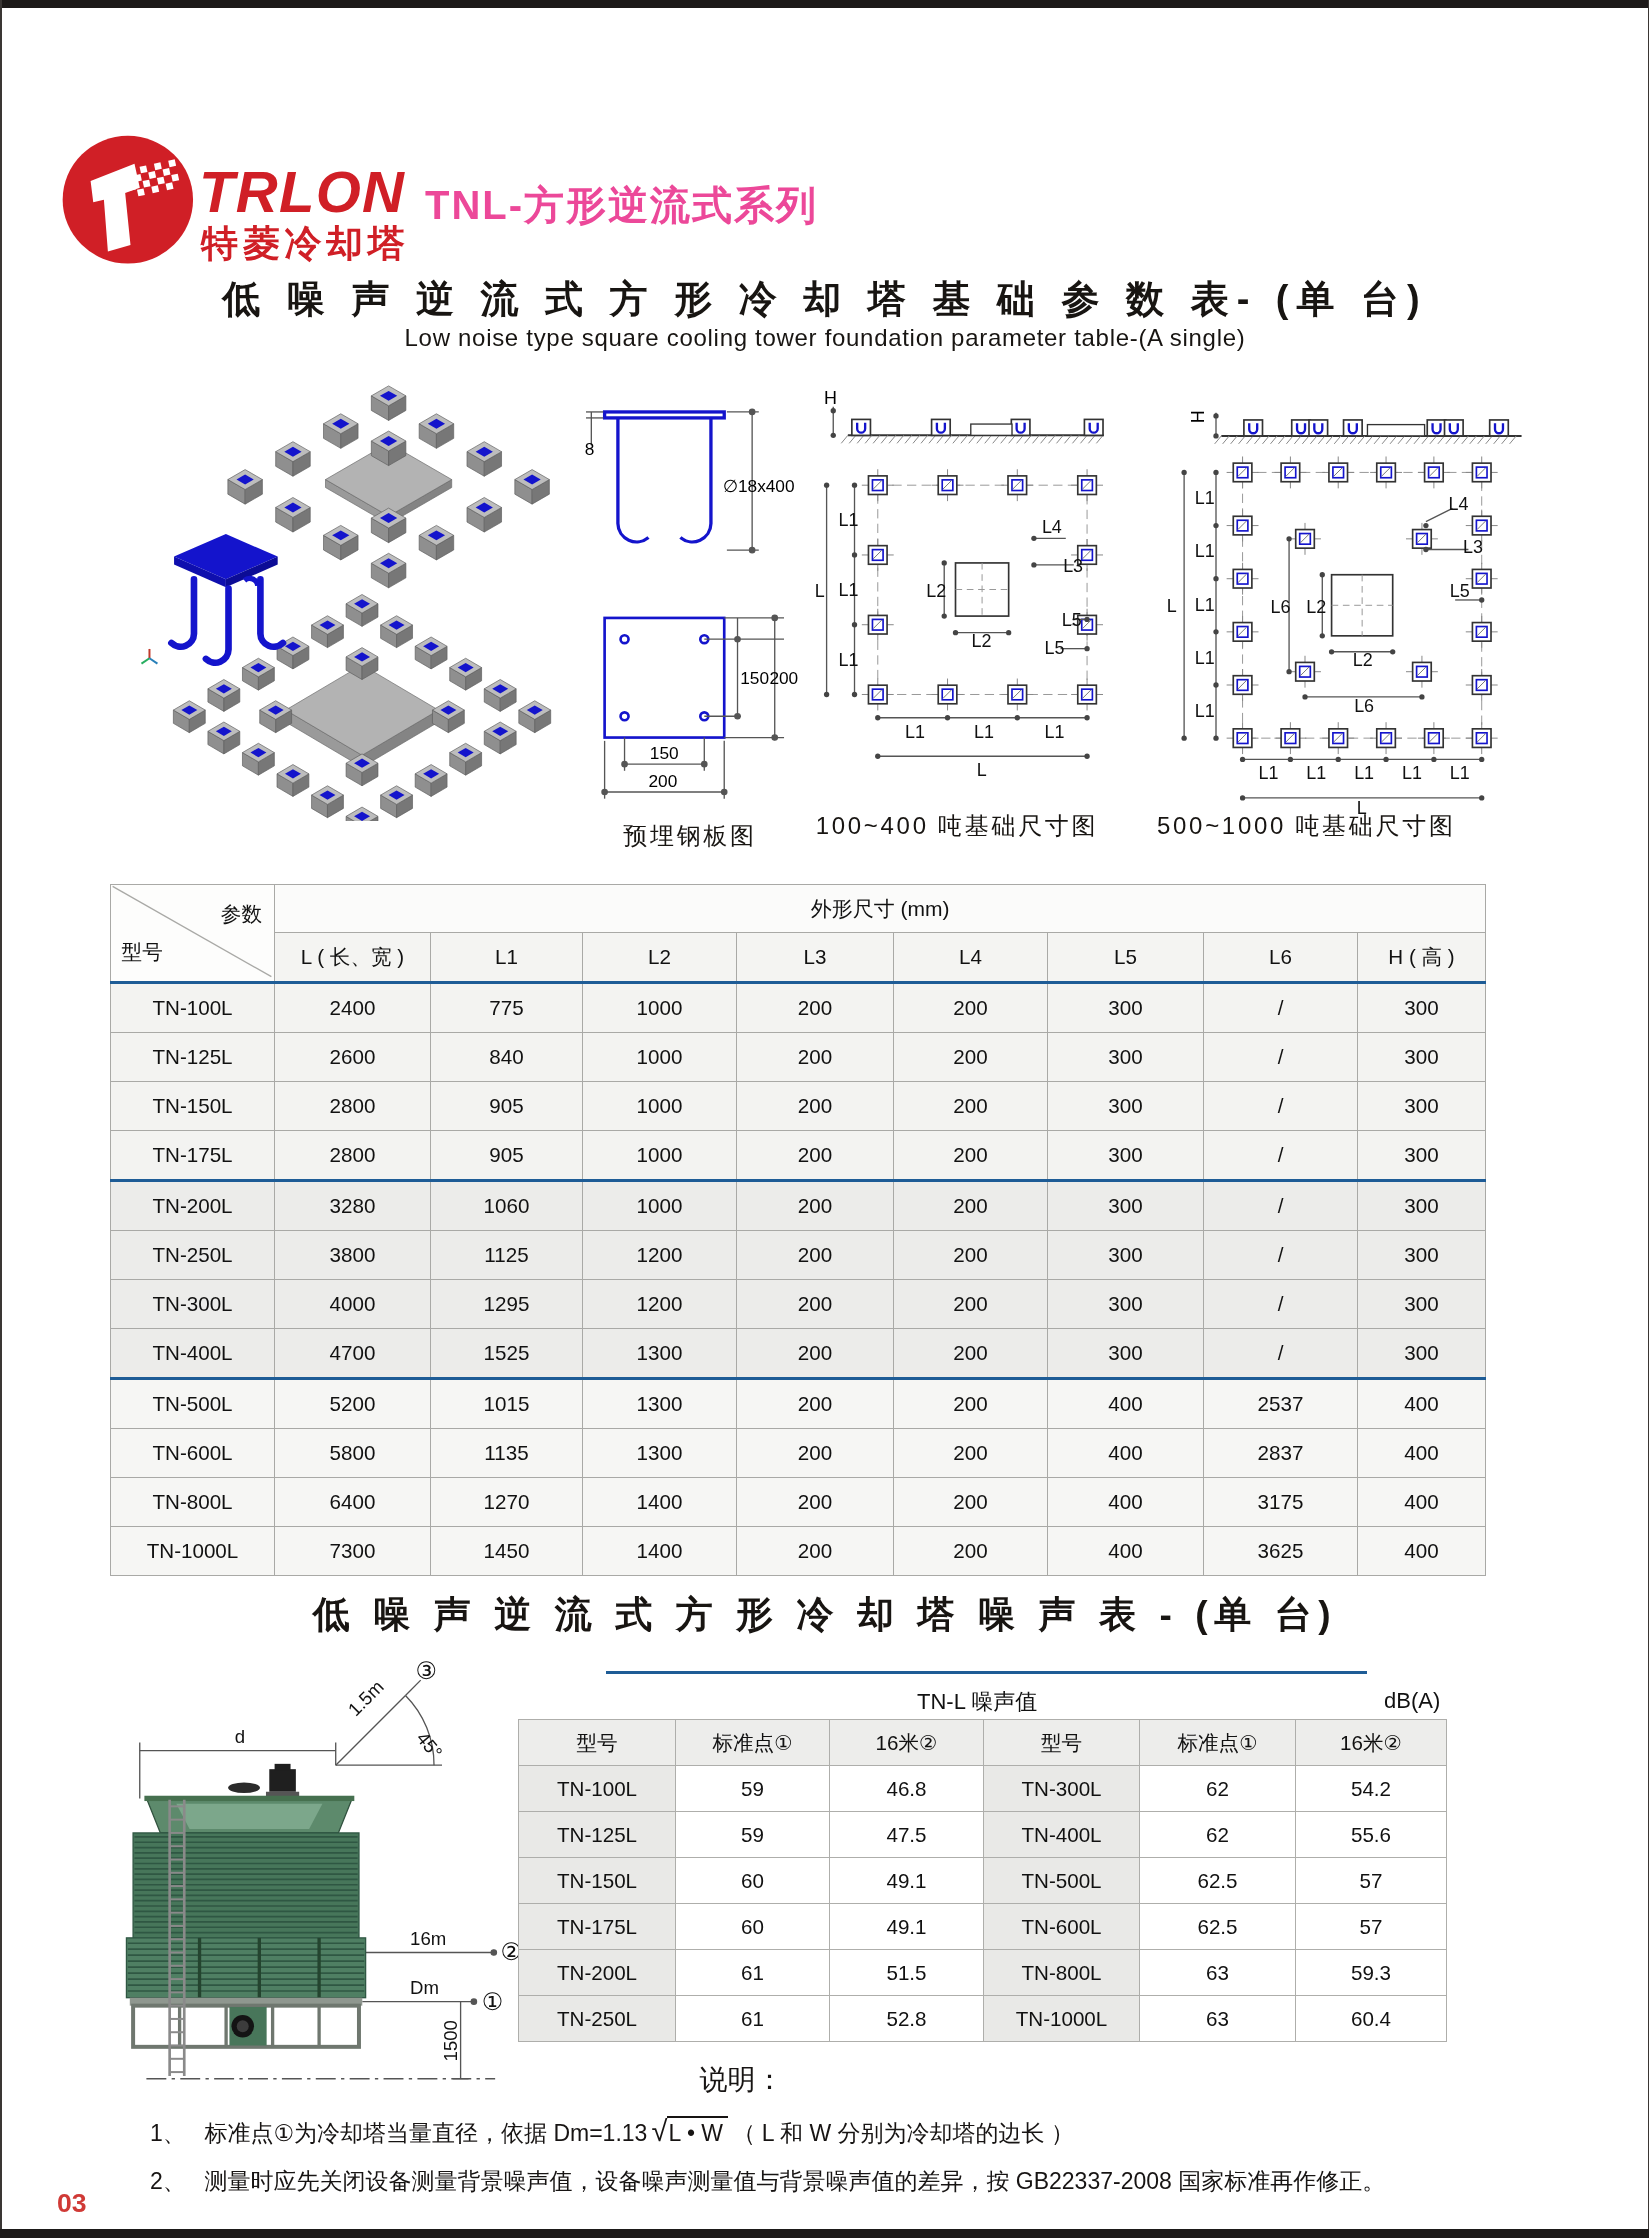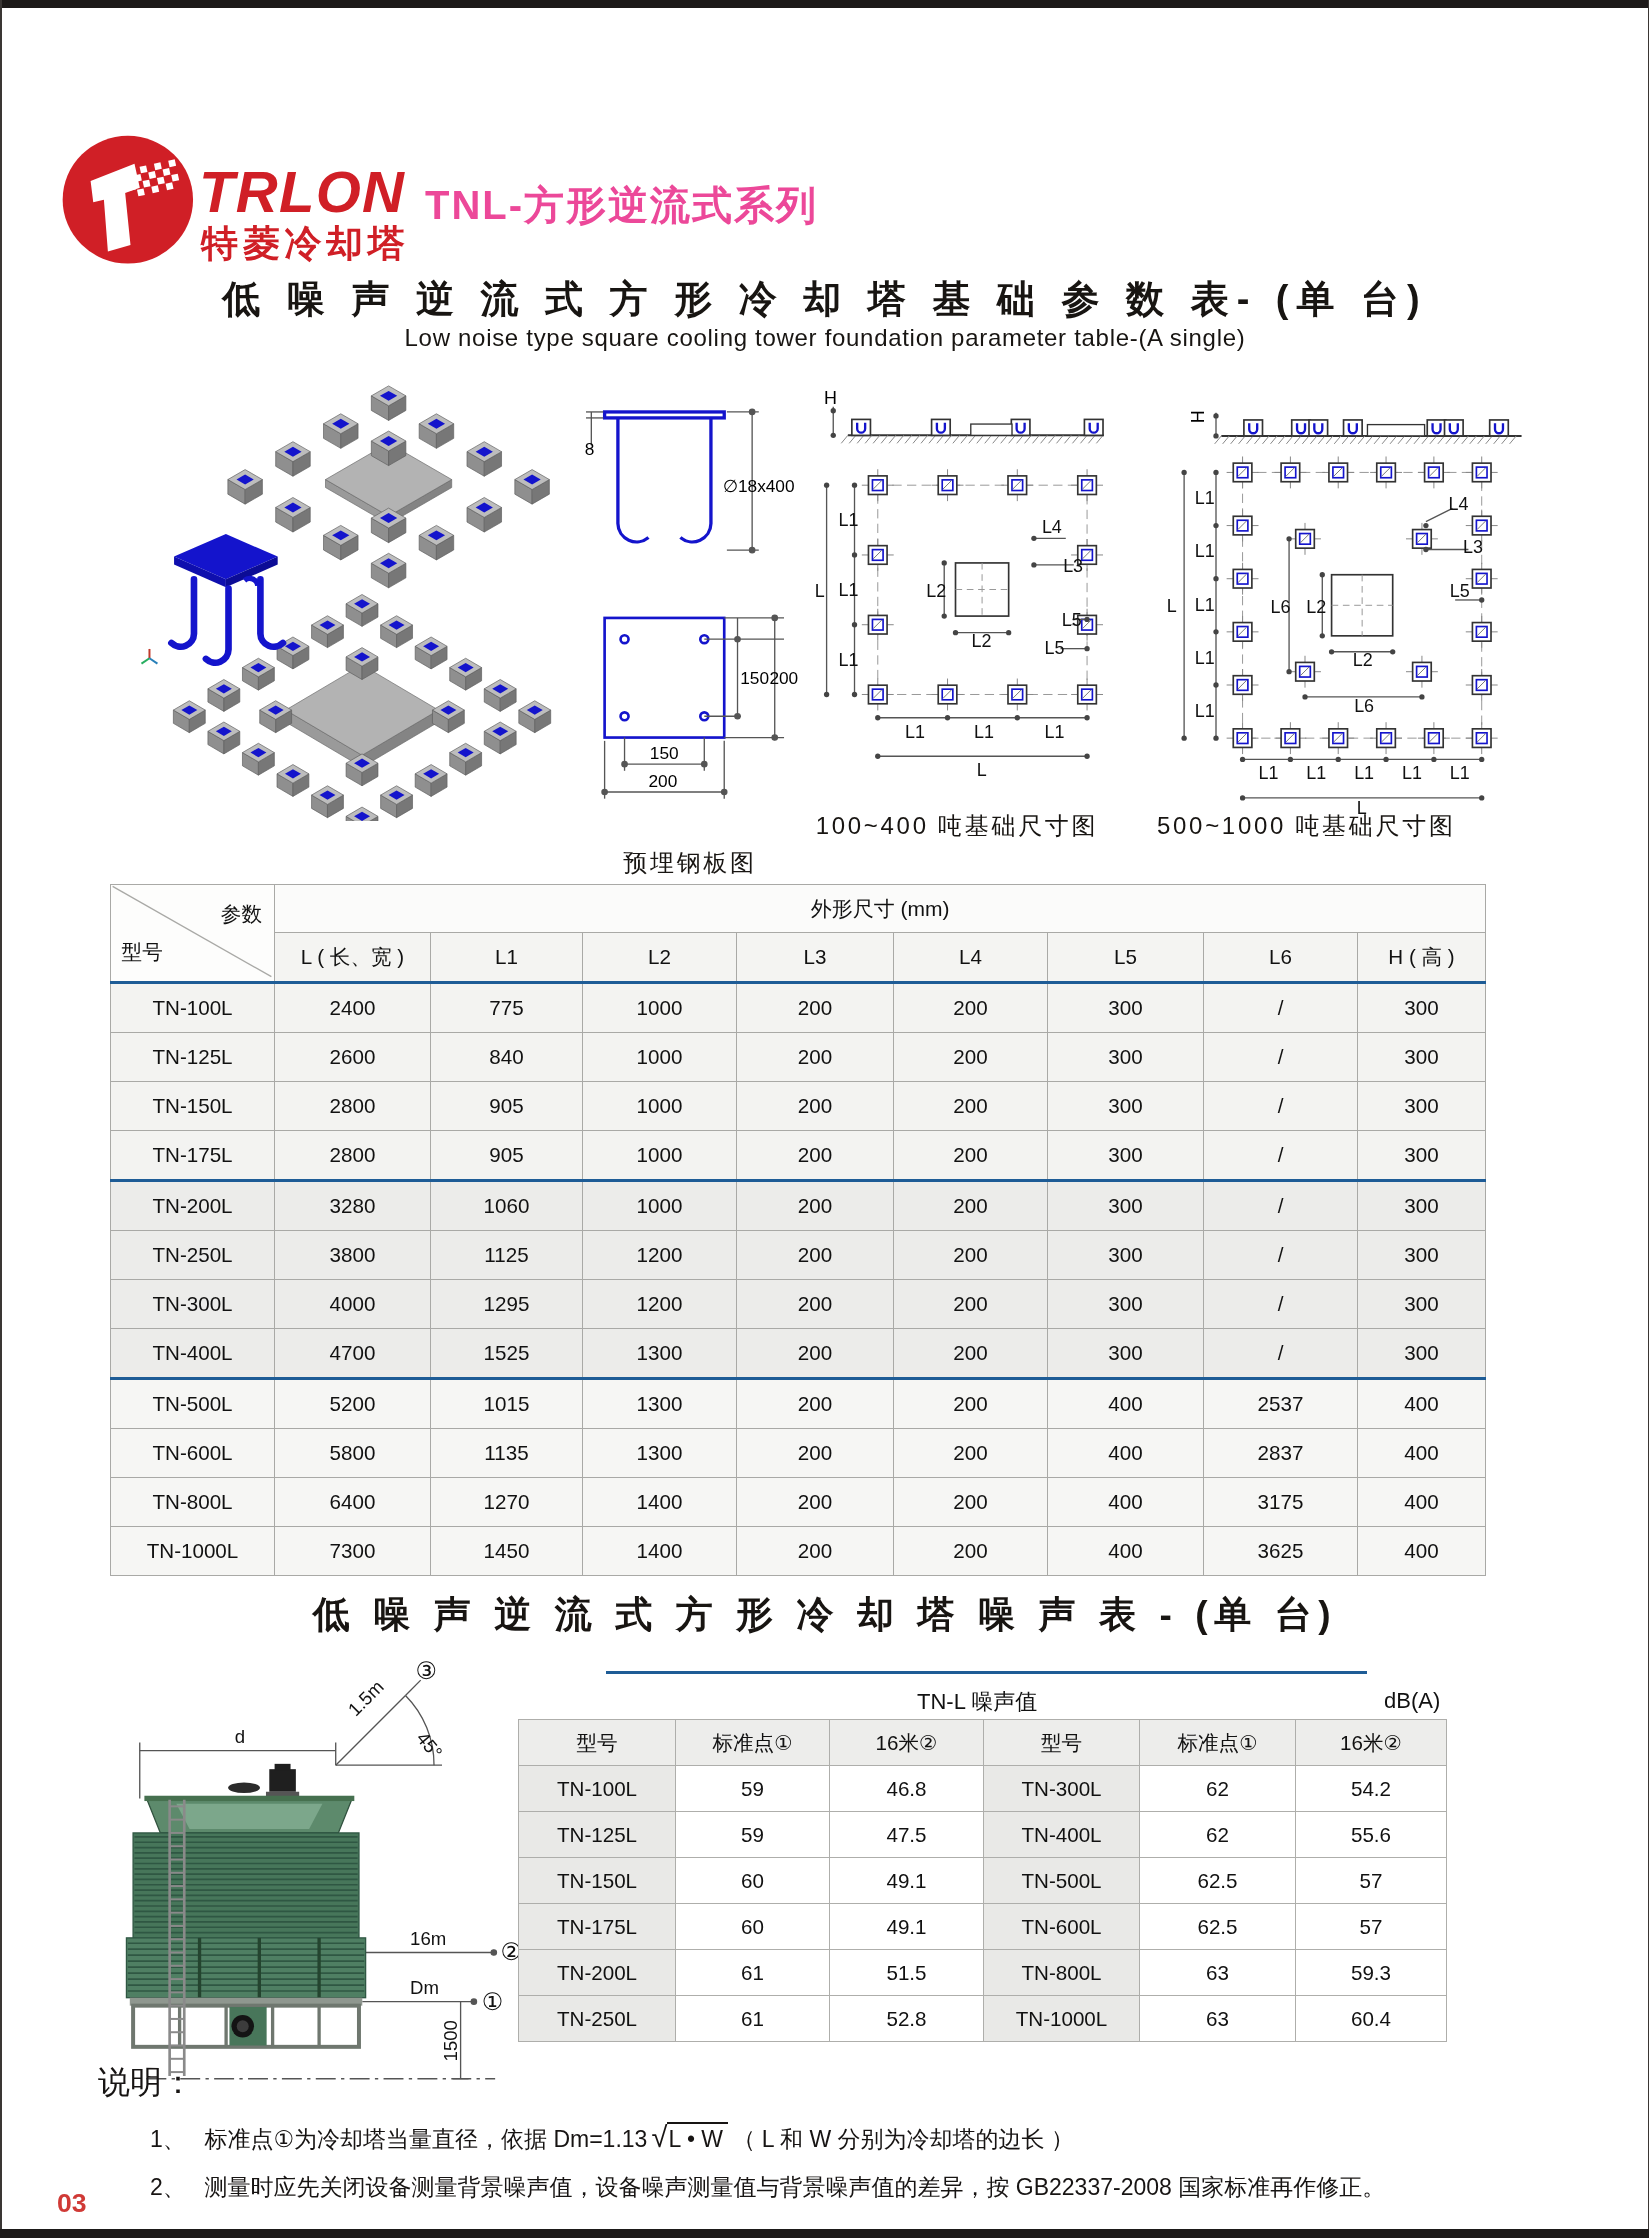--- a/index.html
+++ b/index.html
@@ -20,21 +20,21 @@
   #page-title{position:absolute;left:425px;top:178px;font-size:40px;font-weight:bold;color:#ec4899;letter-spacing:2px;}
 
   .sec-title{position:absolute;width:1650px;text-align:center;font-weight:bold;color:#181512;}
   #sec1-cn{top:274px;font-size:38px;letter-spacing:8px;}
   #sec1-en{top:324px;font-size:24px;font-weight:normal;letter-spacing:0.7px;}
   #sec2-cn{top:1590px;font-size:37px;letter-spacing:6.6px;}
   #sec2-en{top:1636px;font-size:23px;font-weight:normal;}
   .blueline{position:absolute;left:606px;top:1671px;width:761px;height:3.3px;background:#1e5c96;}
 
   .diag-caption{position:absolute;font-size:24px;color:#181512;letter-spacing:2.7px;}
-  #cap-plate{left:577px;top:847px;width:226px;text-align:center;}
+  #cap-plate{left:577px;top:820px;width:226px;text-align:center;}
   #cap-100{left:791px;top:810px;width:332px;text-align:center;}
   #cap-500{left:1157px;top:810px;width:412px;text-align:left;}
 
   
   #ftable-wrap{position:absolute;left:110px;top:884px;}
   table.ftable{border-collapse:collapse;table-layout:fixed;width:1376px;font-size:20.6px;}
   table.ftable td{border:1.3px solid #a9a9a6;text-align:center;height:48px;padding:0;background:#f3f3f1;}
   table.ftable tr.h1 td.span-h{background:#fbfbfa;font-size:21px;height:47px;}
   table.ftable tr.h2 td{background:#f4f4f2;margin-left:34px;}
   table.ftable td.corner{background:#fdfdfc;position:relative;padding:16px;}
@@ -48,21 +48,21 @@
   #ntable-wrap{position:absolute;left:518px;top:1719px;}
   table.ntable{border-collapse:collapse;table-layout:fixed;width:929px;font-size:20.6px;}
   table.ntable td{border:1.3px solid #aeaeab;text-align:center;height:45px;padding:0;background:#fff;}
   table.ntable tr.nh td{background:#ededeb;}
   table.ntable td.model{background:#e9e9e7;}
   #noise-cap-left{position:absolute;left:917px;top:1687px;font-size:22px;}
   #noise-cap-right{position:absolute;left:1384px;top:1688px;font-size:22px;}
 
   
   #notes{position:absolute;left:98px;top:2061px;font-size:23px;color:#171413;}
-  #notes .lbl{font-size:32px;}
+  #notes .lbl{font-size:28px;text-align:center;}
   #notes .row{margin-top:17.3px;margin-left:52px;display:flex;align-items:baseline;white-space:nowrap;}
   #notes .no{margin-right:18.6px;}
   .sqrt{display:inline-flex;align-items:baseline;margin:0 4px;}
   .sqrt .rad{font-size:29px;line-height:0;}
   .sqrt .ovl{border-top:2px solid #171413;padding:1.3px 5.3px 0 1.3px;}
 
   #pagenum{position:absolute;left:57px;top:2188px;font-size:26.6px;color:#d03a36;font-weight:bold;}
 </style>
 </head>
 <body>

